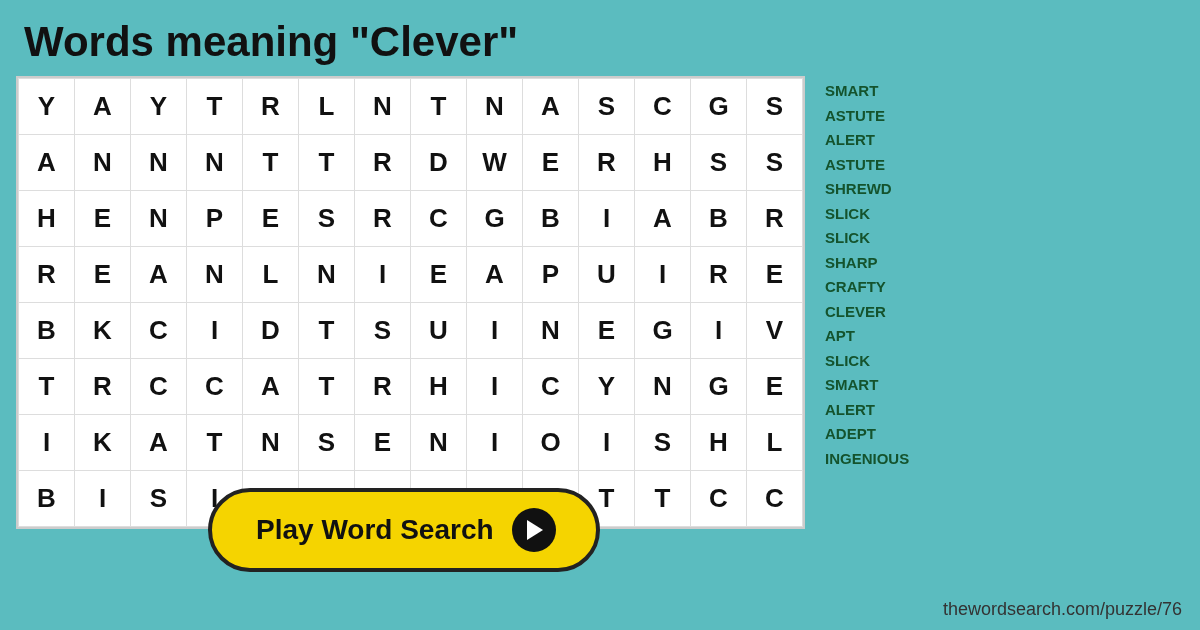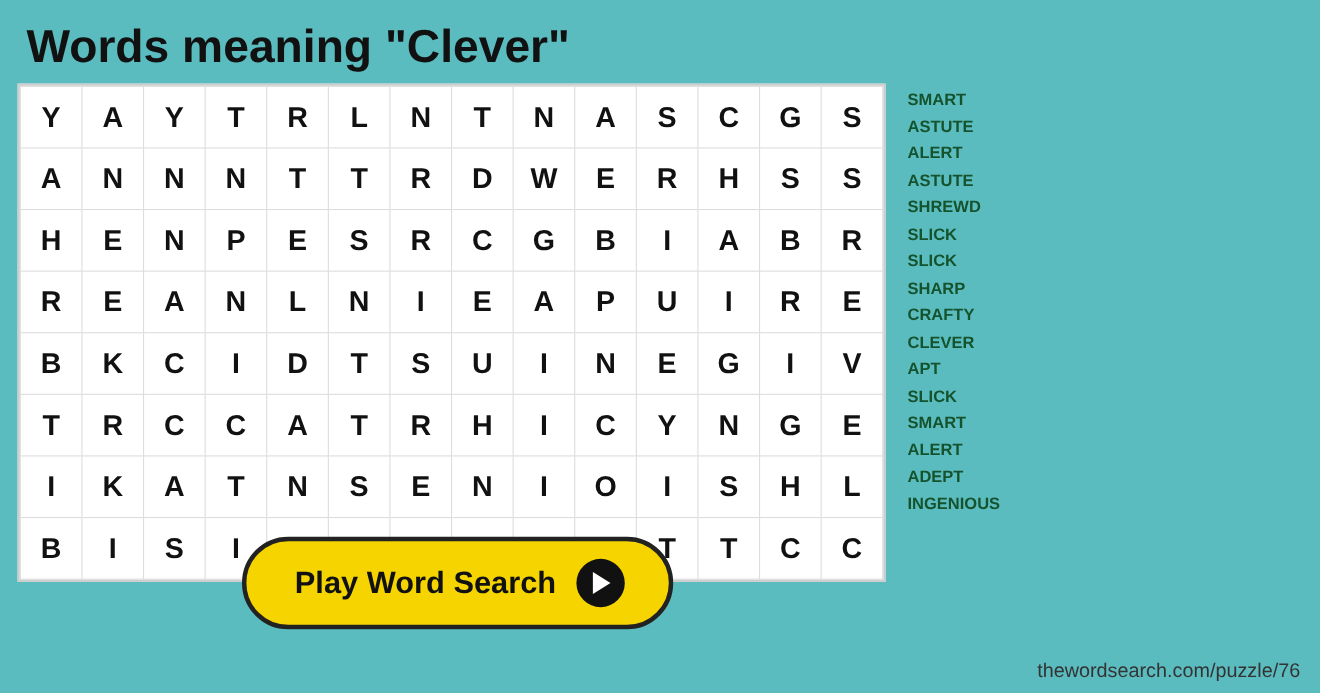--- a/index.html
+++ b/index.html
@@ -59,21 +59,21 @@
       font-size: 15px;
       font-weight: bold;
       color: #14532d;
       line-height: 1.5;
     }
 
     
     #play-btn-container {
       position: absolute;
       bottom: 58px;
-      left: 220px;
+      left: 208px;
       z-index: 10;
     }
     #play-btn {
       background: #f5d400;
       border: 4px solid #222;
       border-radius: 50px;
       padding: 16px 40px 16px 44px;
       font-size: 28px;
       font-weight: bold;
       color: #111;

